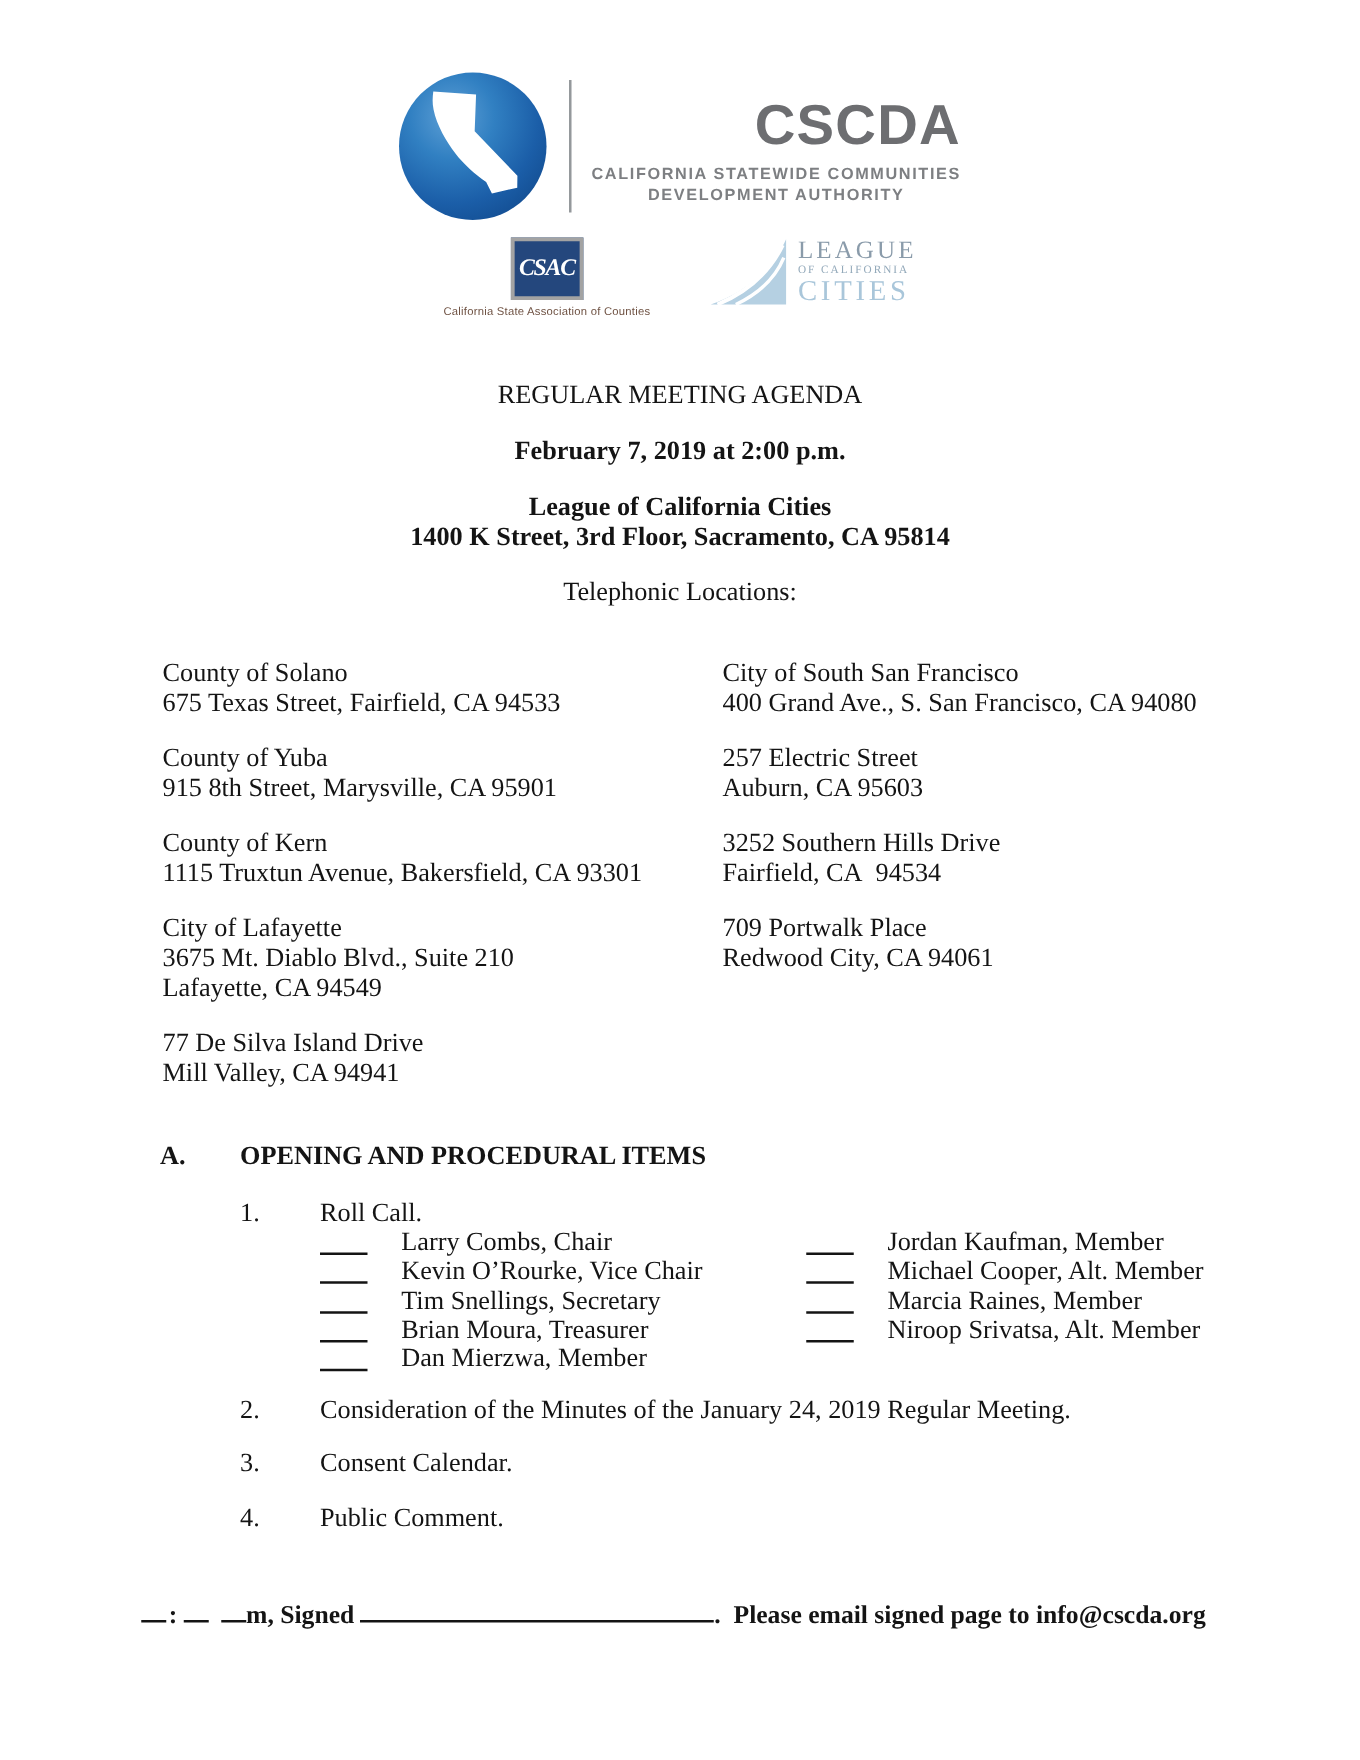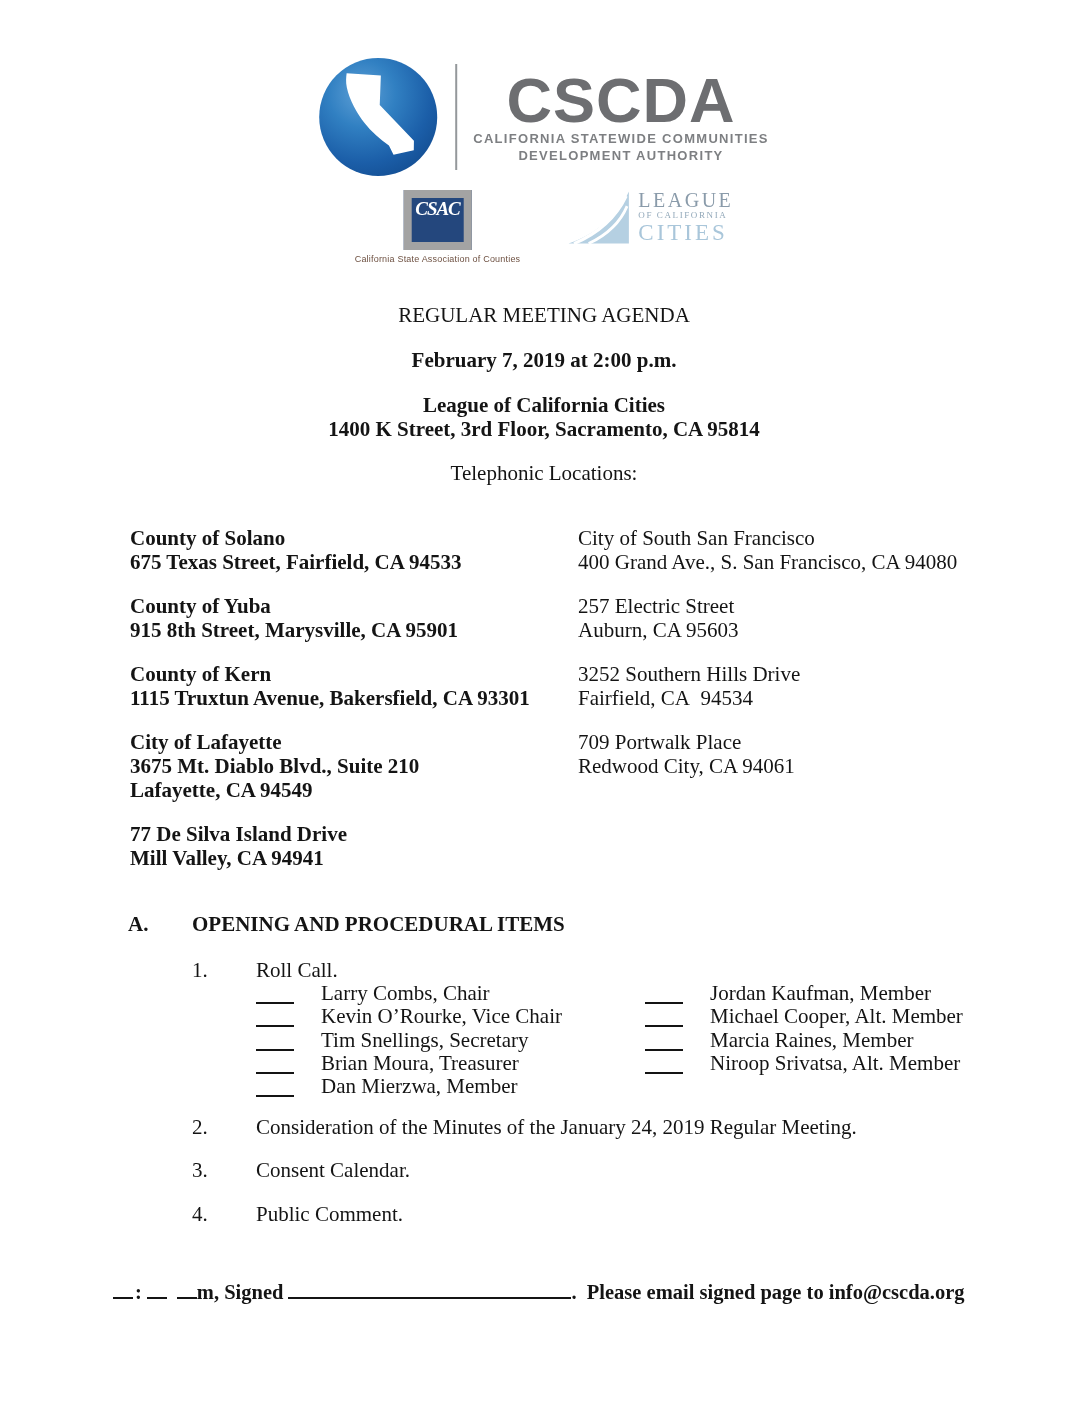--- a/index.html
+++ b/index.html
@@ -21,35 +21,35 @@
   .logo-circle{
     width:118px;height:118px;border-radius:50%;
     background:radial-gradient(circle at 36% 30%, #5fa0d6 0%, #3180c2 30%, #1b5ea8 62%, #0d4181 100%);
     display:flex;align-items:center;justify-content:center;
     flex:0 0 auto;
   }
   .logo-circle svg{width:80px;height:98px;transform:rotate(-4deg);}
   .logo-sep{width:2px;height:106px;background:#94989b;margin:0 16px 0 18px;}
   .logo-text{font-family:"Liberation Sans","DejaVu Sans",sans-serif;text-align:center;}
   .logo-acronym{
-    font-size:63px;font-weight:bold;color:#6d6e71;line-height:60px;letter-spacing:1px;
+    font-size:45px;font-weight:bold;color:#6d6e71;line-height:60px;letter-spacing:1px;text-align:right;
   }
   .logo-sub{
     font-size:13px;color:#7d7f82;letter-spacing:1.3px;line-height:17px;font-weight:bold;
   }
 
   
   .partners{
     position:absolute;top:190px;left:50%;transform:translateX(-50%);
     display:flex;align-items:flex-start;gap:46px;
   }
   .csac{display:flex;flex-direction:column;align-items:center;}
   .csac-box{
-    width:52px;height:44px;background:#24477d;border:8px solid #a3a3a3;
-    display:flex;align-items:flex-start;justify-content:center;
+    width:52px;height:44px;background:#24477d;border:3px solid #a3a3a3;
+    display:flex;align-items:center;justify-content:center;
   }
   .csac-acronym{
     color:#ffffff;font-style:italic;font-weight:bold;font-size:19px;
     font-family:"Liberation Serif","DejaVu Serif",serif;letter-spacing:-1px;
   }
   .csac-caption{
     margin-top:4px;font-size:9px;color:#6e5142;letter-spacing:0.2px;
     font-family:"Liberation Sans","DejaVu Sans",sans-serif;white-space:nowrap;
   }
   .league{display:flex;align-items:flex-start;}
@@ -61,21 +61,21 @@
 
   
   .title-block{position:absolute;top:303px;left:0;width:100%;text-align:center;font-size:21px;line-height:24px;}
   .doc-title{font-weight:normal;}
   .doc-date{font-weight:bold;margin-top:21px;}
   .doc-venue{font-weight:bold;margin-top:21px;}
   .doc-tel{margin-top:20px;}
 
   
   .loc-col{position:absolute;top:526px;font-size:21px;line-height:24px;}
-  .loc-left{left:130px;font-weight:bold;}
+  .loc-left{left:130px;}
   .loc-right{left:578px;}
   .loc-group{margin-bottom:20px;}
 
   
   .section-heading{position:absolute;top:912px;left:128px;font-size:21px;font-weight:bold;display:flex;}
   .sec-letter{width:64px;flex:0 0 auto;}
   .agenda-item{position:absolute;left:192px;font-size:21px;line-height:24px;display:flex;}
   .item-num{width:64px;flex:0 0 auto;}
   .item1{top:958px;}
   .item2{top:1115px;width:820px;}

